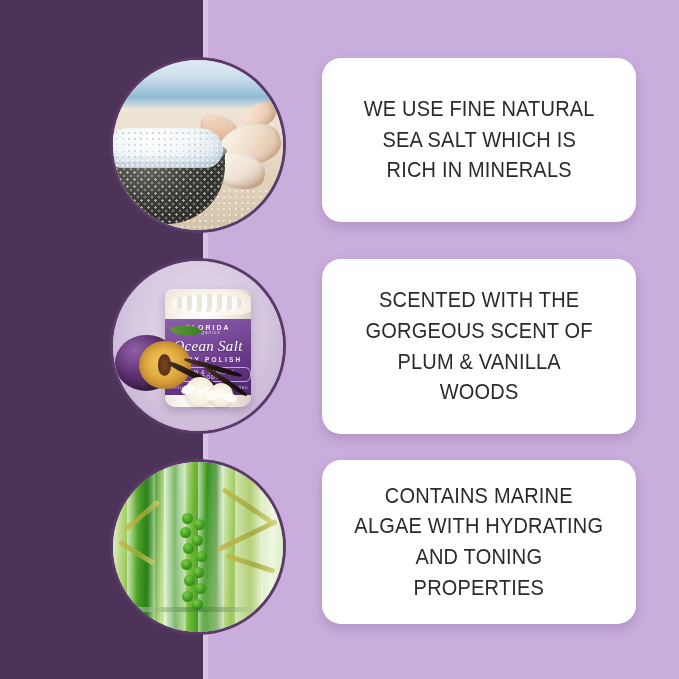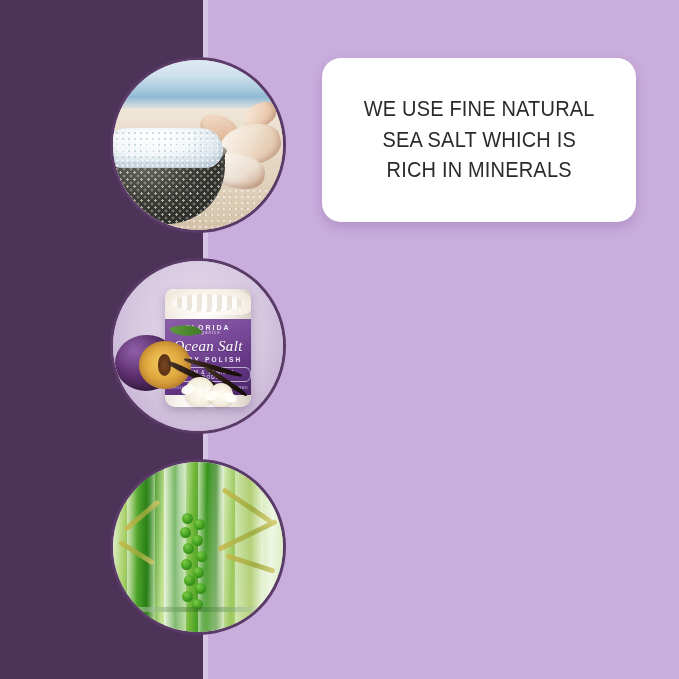--- a/index.html
+++ b/index.html
@@ -333,20 +333,26 @@
       <div class="plum"></div>
       <div class="plum-cut"></div>
       <div class="vanilla-pod pod-1"></div>
       <div class="vanilla-pod pod-2"></div>
       <div class="vanilla-pod pod-3"></div>
       <div class="vanilla-flower flower-1"></div>
       <div class="vanilla-flower flower-2"></div>
     </div>
   </div>
 
+  <div class="card card-2">
+    <div class="card-text">SCENTED WITH THE
+GORGEOUS SCENT OF
+PLUM &amp; VANILLA
+WOODS</div>
+  </div>
 
   <div class="circle circle-3">
     <div class="circle-media">
       <div class="algae-bg"></div>
       <div class="algae-tube tube-1"></div>
       <div class="algae-tube tube-2"></div>
       <div class="algae-tube tube-3"></div>
       <div class="algae-tube tube-4"></div>
       <div class="algae-frond fr-4"></div>
       <div class="algae-frond fr-5"></div>
@@ -364,14 +370,20 @@
         <span style="left:15px; top:54px;"></span>
         <span style="left:6px;  top:62px;"></span>
         <span style="left:17px; top:70px;"></span>
         <span style="left:4px;  top:78px;"></span>
         <span style="left:14px; top:86px;"></span>
       </div>
       <div class="algae-shelf"></div>
     </div>
   </div>
 
+  <div class="card card-3">
+    <div class="card-text">CONTAINS MARINE
+ALGAE WITH HYDRATING
+AND TONING
+PROPERTIES</div>
+  </div>
 
 </div>
 
 </body></html>

